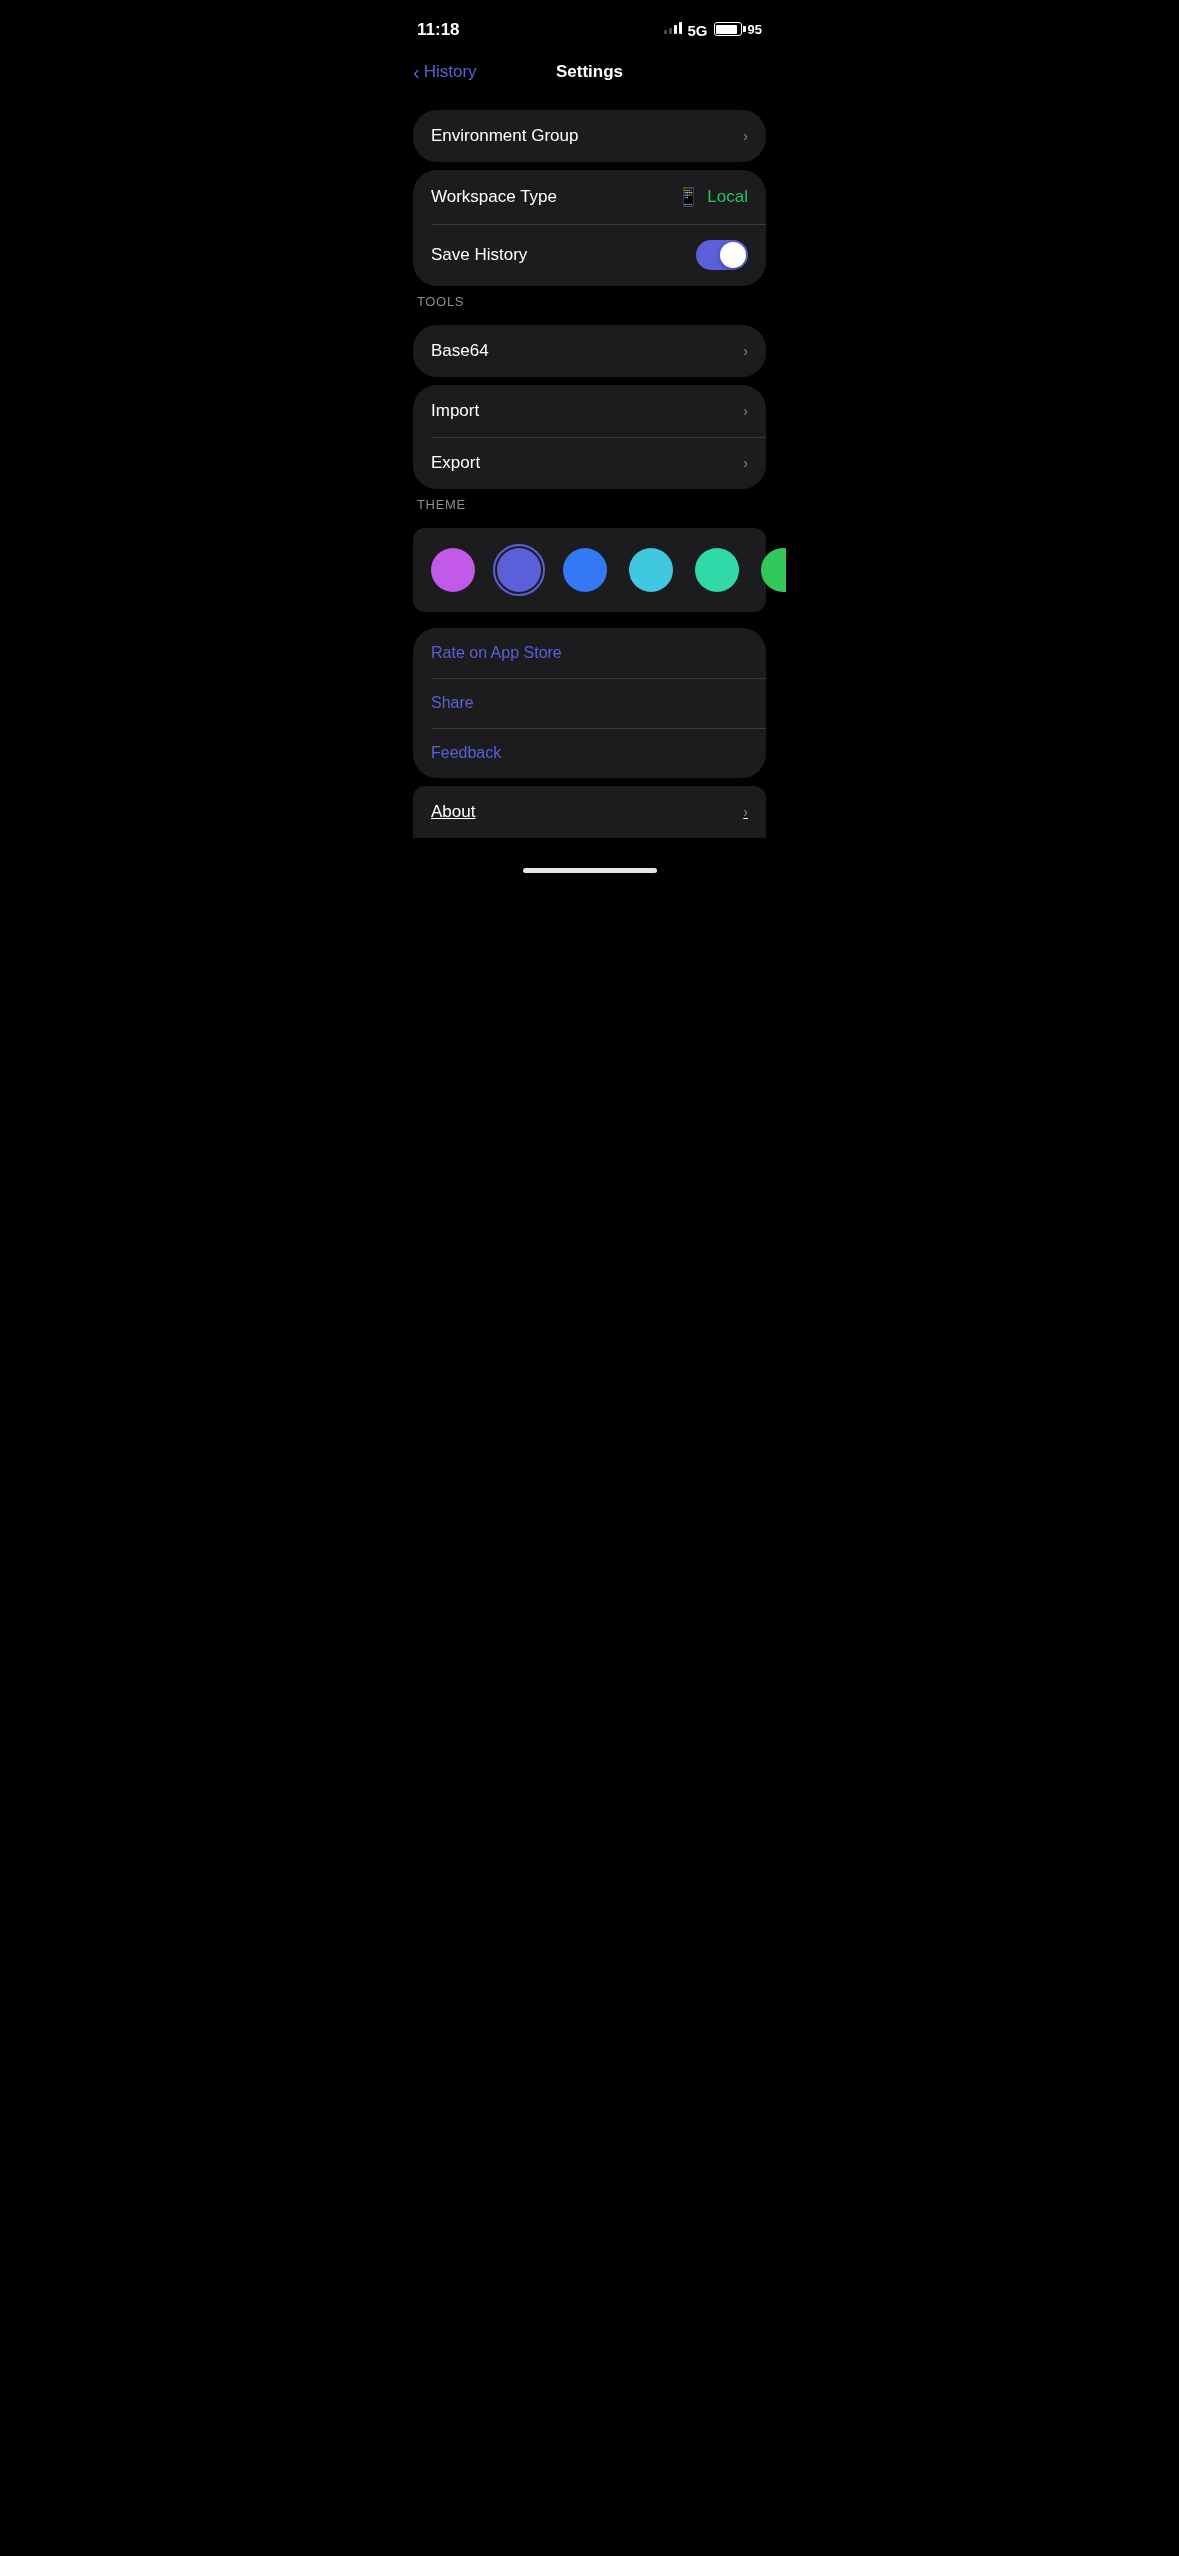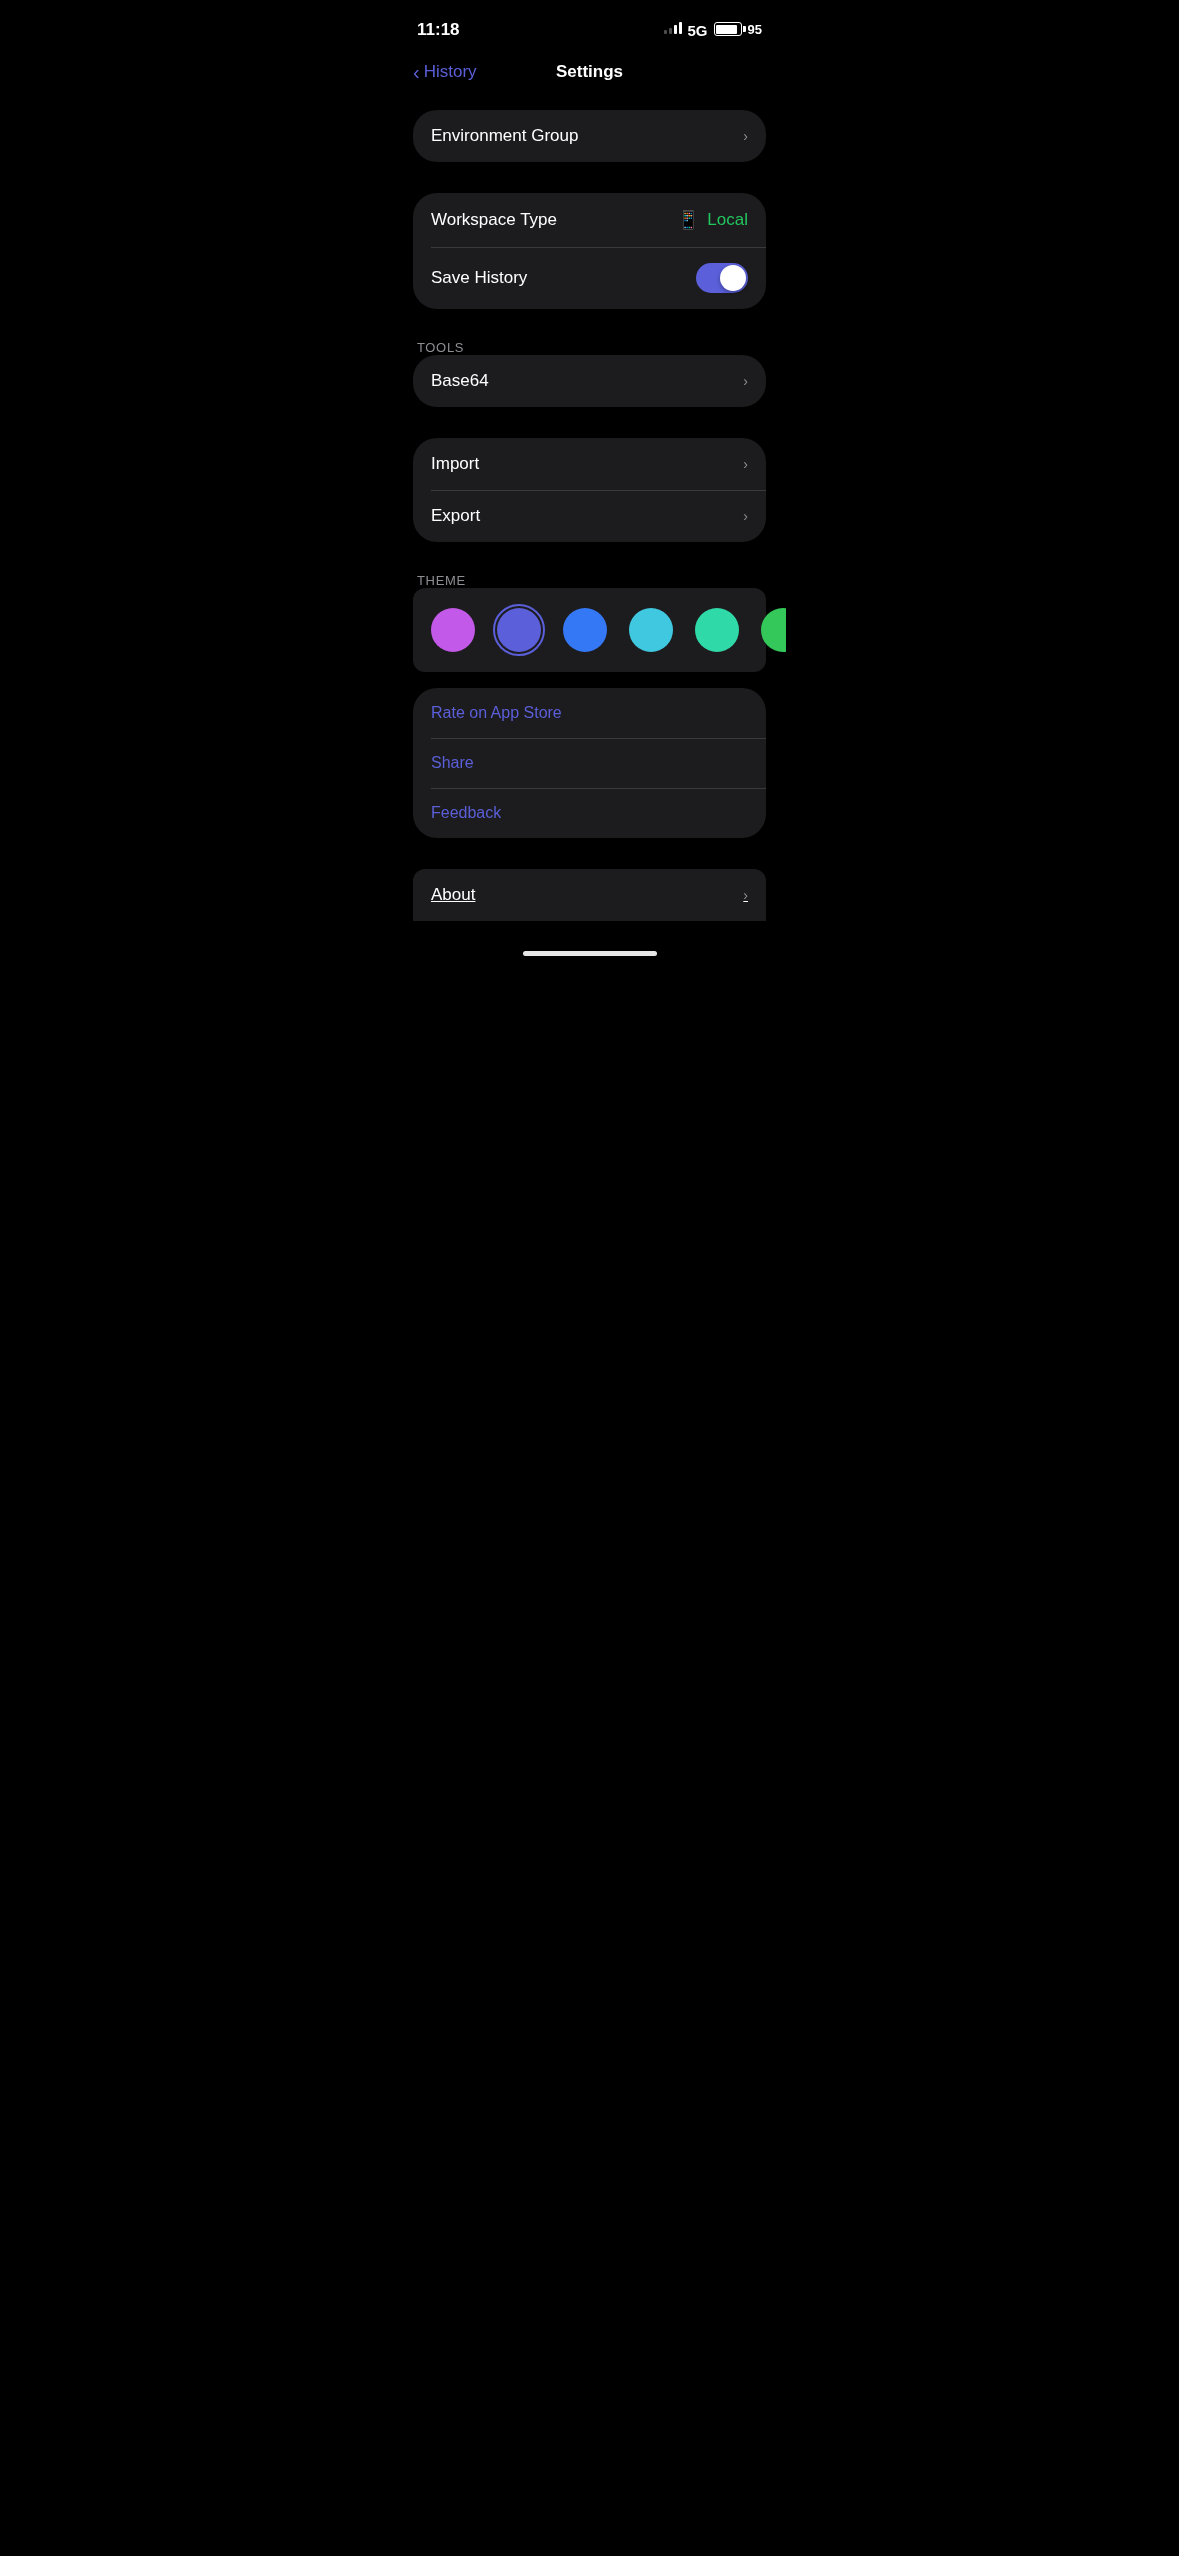--- a/index.html
+++ b/index.html
@@ -139,21 +139,21 @@
     
     .content {
       padding: 16px 20px 20px;
     }
 
     
     .card {
       background: #1C1C1E;
       border-radius: 24px;
       overflow: hidden;
-      margin-bottom: 31px;
+      margin-bottom: 8px;
     }
 
     .card-row {
       display: flex;
       justify-content: space-between;
       align-items: center;
       padding: 16px 18px;
       position: relative;
       cursor: pointer;
     }
@@ -217,21 +217,21 @@
       box-shadow: 0 2px 4px rgba(0,0,0,0.3);
     }
 
     
     .section-label {
       font-size: 13px;
       font-weight: 500;
       color: #8E8E93;
       letter-spacing: 0.05em;
       text-transform: uppercase;
-      padding: 0 4px 0;
+      padding: 0 4px 16px;
       margin-top: 4px;
     }
 
     
     .theme-card {
       background: #1C1C1E;
       border-radius: 12px;
       padding: 20px 18px;
       margin-bottom: 16px;
     }

